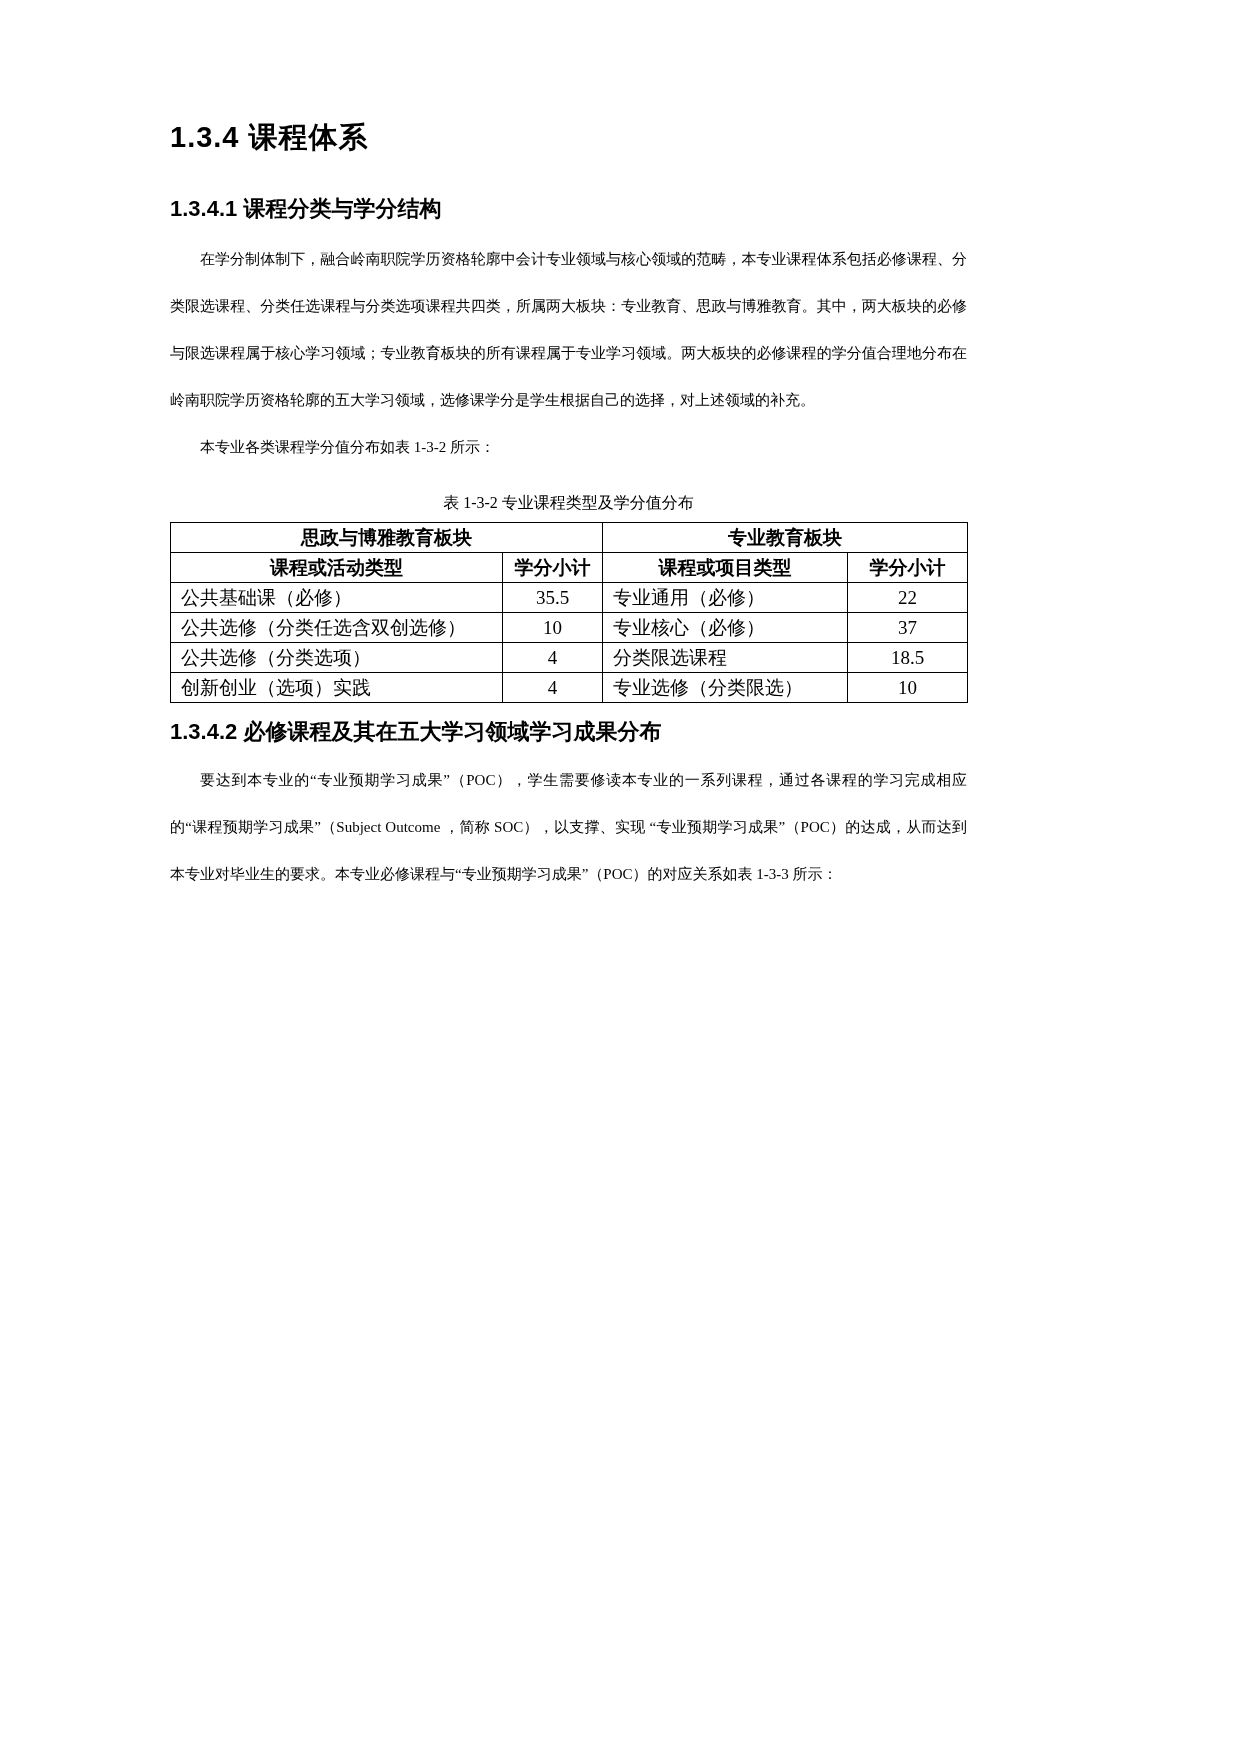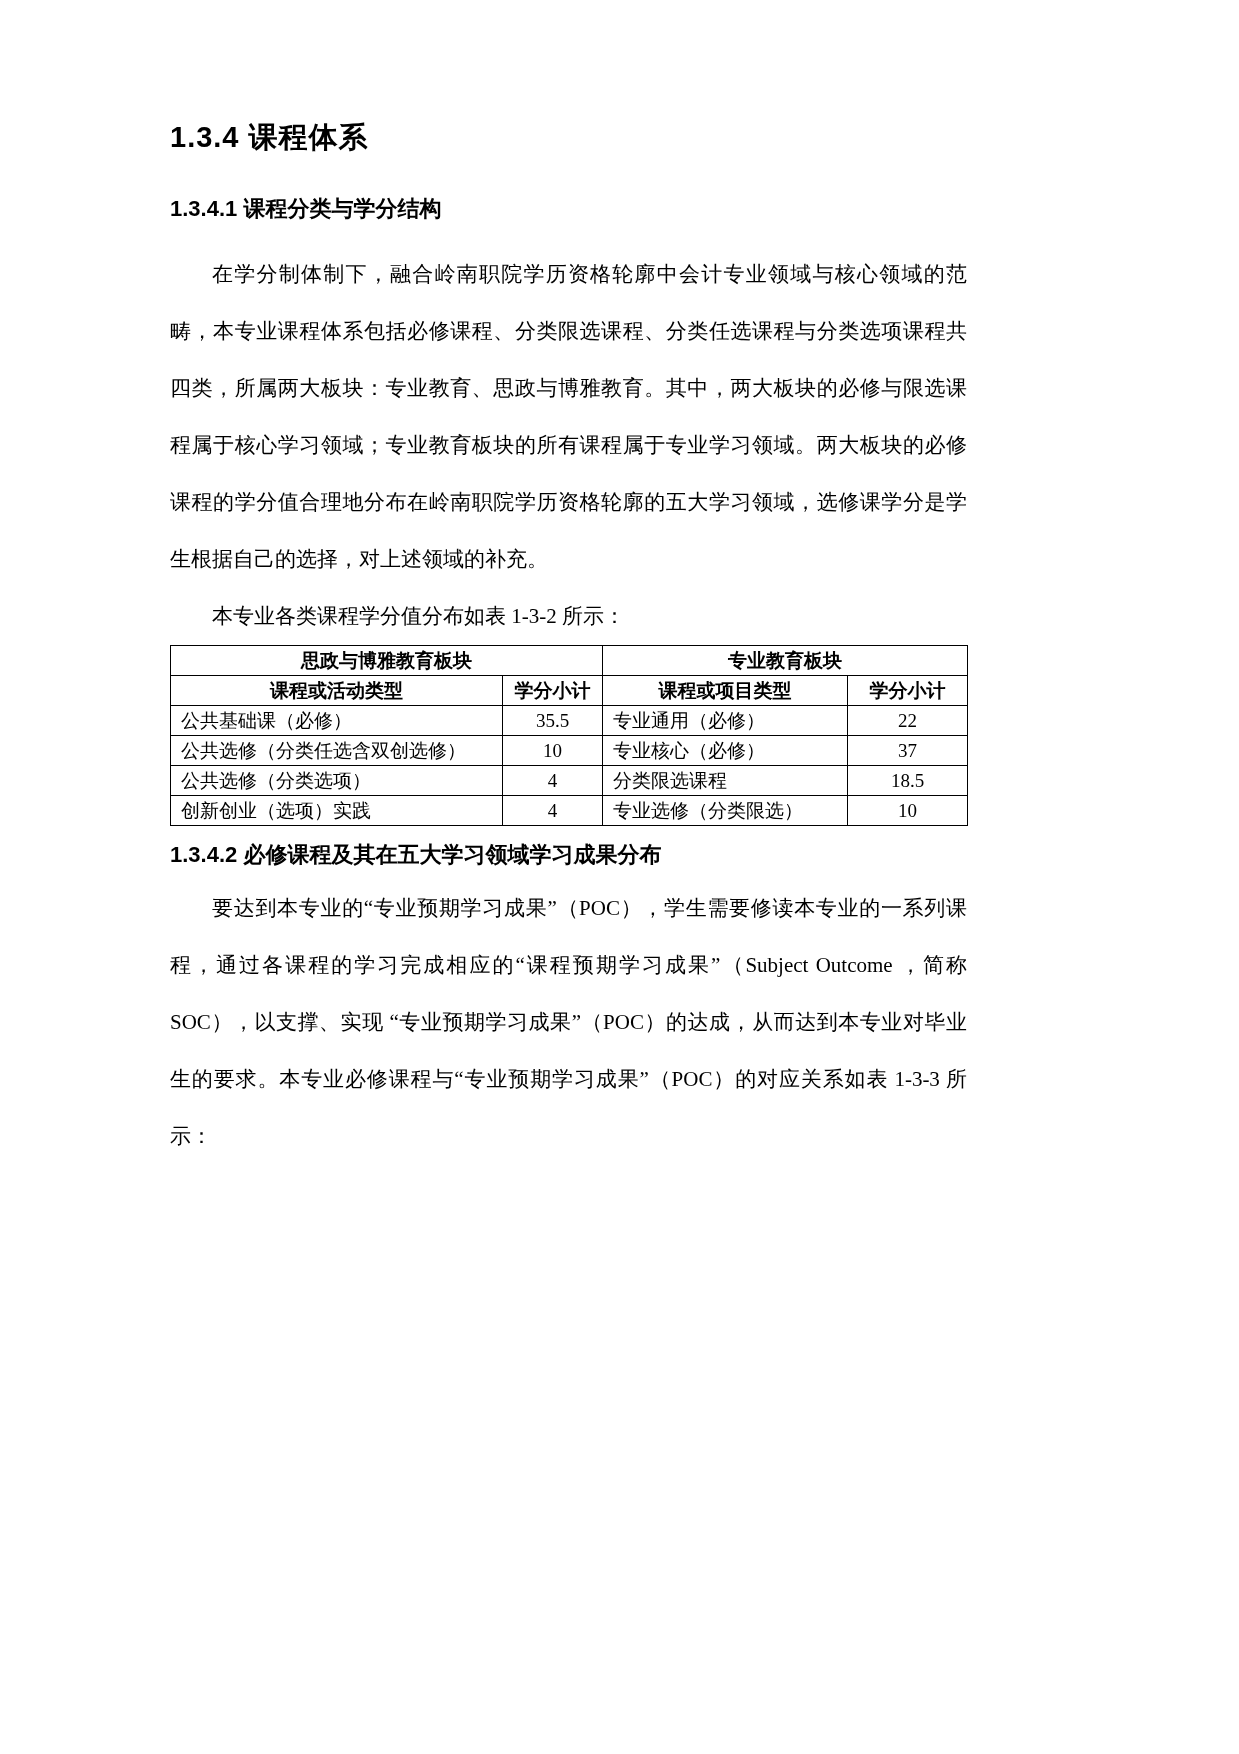--- a/index.html
+++ b/index.html
@@ -20,25 +20,25 @@
     font-family: "Liberation Sans", "DejaVu Sans", sans-serif;
     font-weight: bold;
     font-size: 29px;
     letter-spacing: 1px;
     margin-bottom: 36px;
   }
   .h2 {
     font-family: "Liberation Sans", "DejaVu Sans", sans-serif;
     font-weight: bold;
     font-size: 22px;
-    margin-bottom: 22px;
+    margin-bottom: 12px;
   }
   .body-para {
-    font-size: 21px;
-    line-height: 57px;
+    font-size: 15px;
+    line-height: 47px;
     text-align: justify;
     text-indent: 2em;
   }
   .table-caption {
     margin-top: 22px;
     margin-bottom: 8px;
     text-align: center;
     font-size: 16px;
   }
   table.credit-table {
@@ -82,20 +82,21 @@
   <div class="content">
 
     <div class="h1">1.3.4 课程体系</div>
 
     <div class="h2">1.3.4.1 课程分类与学分结构</div>
 
     <p class="body-para">在学分制体制下，融合岭南职院学历资格轮廓中会计专业领域与核心领域的范畴，本专业课程体系包括必修课程、分类限选课程、分类任选课程与分类选项课程共四类，所属两大板块：专业教育、思政与博雅教育。其中，两大板块的必修与限选课程属于核心学习领域；专业教育板块的所有课程属于专业学习领域。两大板块的必修课程的学分值合理地分布在岭南职院学历资格轮廓的五大学习领域，选修课学分是学生根据自己的选择，对上述领域的补充。</p>
 
     <p class="body-para">本专业各类课程学分值分布如表 1-3-2 所示：</p>
 
+    <div class="table-caption">表 1-3-2 专业课程类型及学分值分布</div>
 
     <table class="credit-table">
       <colgroup>
         <col style="width:332px">
         <col style="width:100px">
         <col style="width:245px">
         <col style="width:120px">
       </colgroup>
       <tbody>
         <tr>

